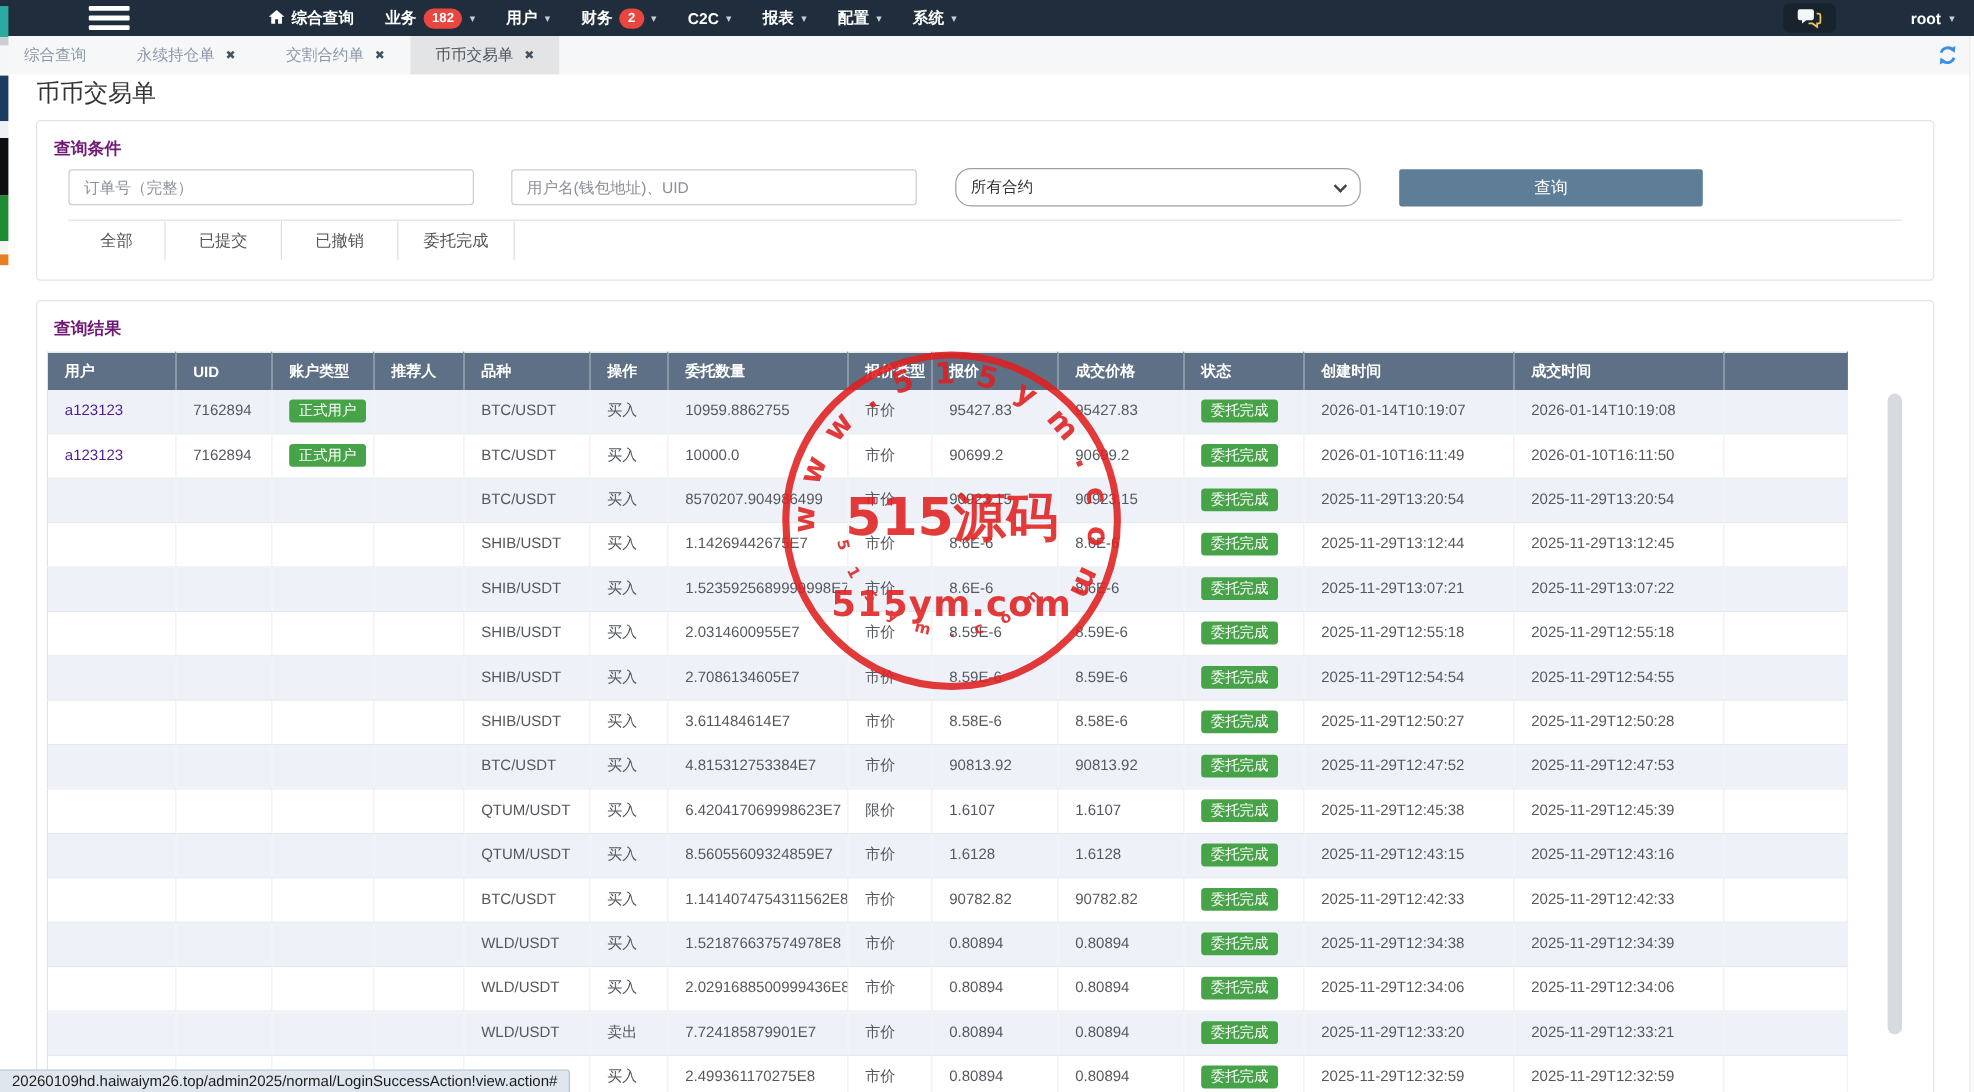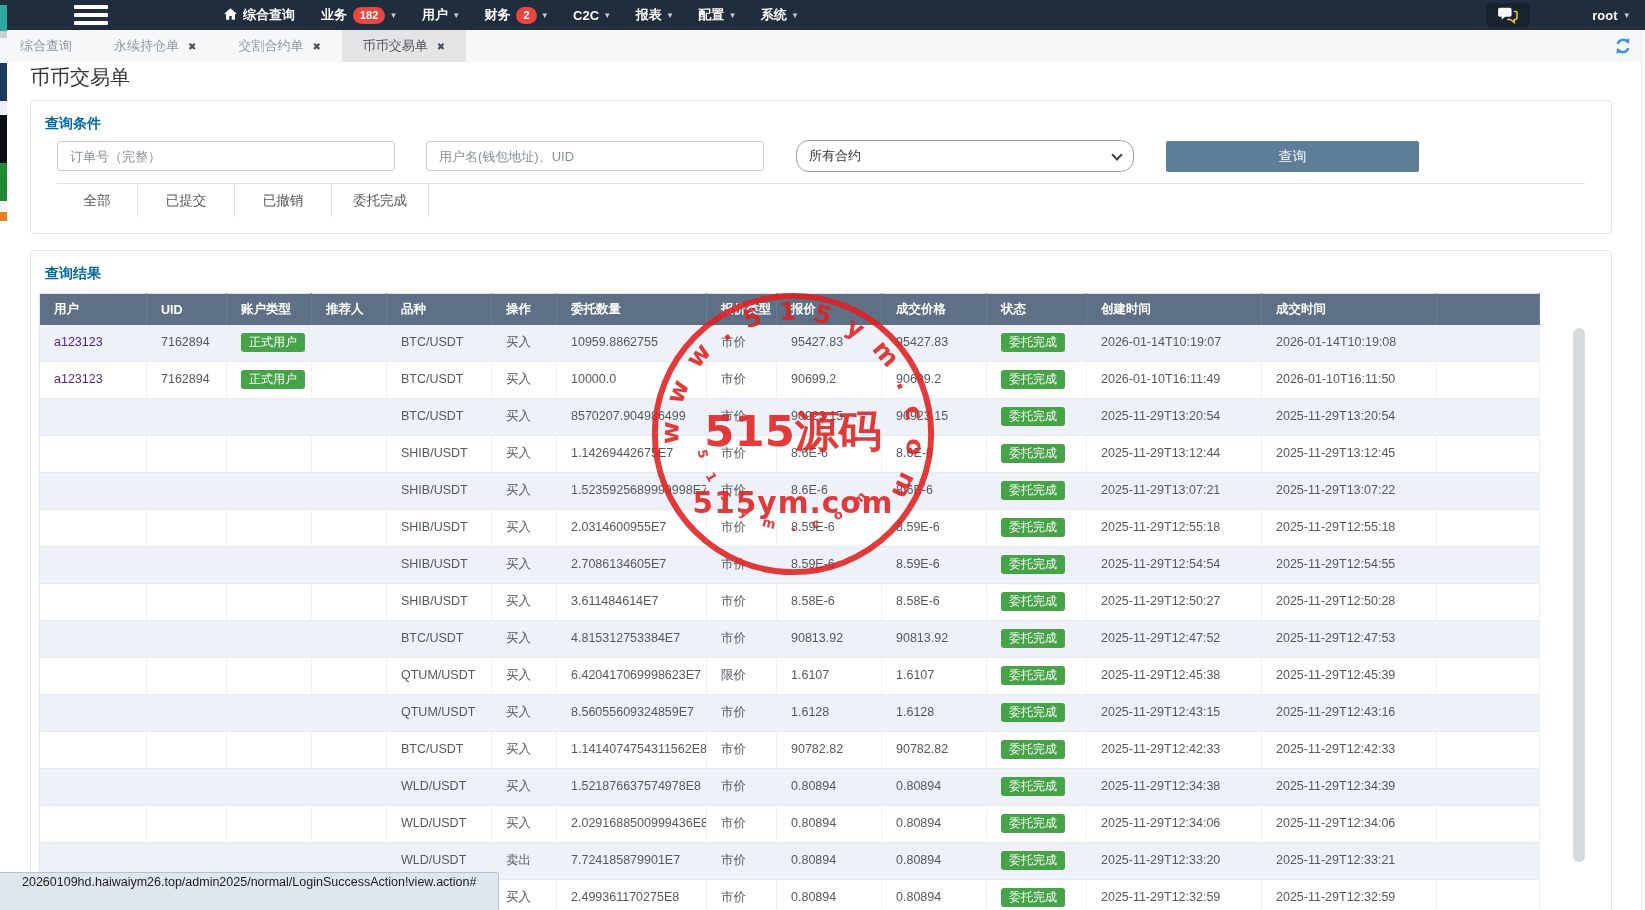--- a/index.html
+++ b/index.html
@@ -37,21 +37,21 @@
   .tab:first-child { padding-left:20px; }
   .tab.active { background:#e3e4e5; color:#4e555b; }
   .tab-close { font-size:10px; color:#45525d; }
   .refresh-btn { position:absolute; right:13px; top:7px; width:18px; height:18px; cursor:pointer; }
 
   .page-title { position:absolute; left:30px; top:64px; font-size:20px; font-weight:400; color:#333; }
 
   
   .panel { position:absolute; left:30px; width:1582px; background:#fff;
            border:1px solid #e3e3e3; border-radius:4px; }
-  .panel-label { margin:14px 0 0 14px; font-size:14px; font-weight:700; color:#0369a1; }
+  .panel-label { margin:14px 0 0 14px; font-size:14px; font-weight:700; color:#701a75; }
   .query-panel { top:100px; height:134px; }
   .results-panel { top:250px; height:720px; overflow:hidden; }
 
   .t-input { position:absolute; top:40px; height:30px; width:338px; border:1px solid #c9cdd2;
              border-radius:3px; padding:0 12px; font-size:13px; color:#444; outline:none;
              font-family:"Liberation Sans","DejaVu Sans",sans-serif; }
   .t-input::placeholder { color:#8a9099; opacity:1; }
   .order-input { left:26px; }
   .user-input { left:395px; }
   .select-box { position:absolute; left:765px; top:39px; width:338px; height:32px;
@@ -84,23 +84,23 @@
   .right-edge-line { position:absolute; right:0; top:30px; bottom:0; width:4px; background:#fbfbfc;
                      border-left:1px solid #ececec; }
 
   
   .watermark { position:absolute; left:645px; top:286px; width:296px; height:296px; z-index:40;
                pointer-events:none; opacity:.88; }
   .wm-stroke { fill:none; stroke:#e01f1f; stroke-width:6; }
   .wm-text { fill:#e01f1f; font-weight:700; font-family:"DejaVu Sans","Liberation Sans",sans-serif; }
 
   
-  .statusbar { position:absolute; left:0; bottom:0; height:38px; background:#dfe6ee;
+  .statusbar { position:absolute; left:0; bottom:0; height:19px; background:#dfe6ee;
                border:1px solid #b9c2cc; border-left:none; border-bottom:none;
-               border-top-right-radius:3px; padding:0 22px; line-height:19px; font-size:12.5px;
+               border-top-right-radius:3px; padding:0 10px; line-height:19px; font-size:12.5px;
                color:#1c1c1c; z-index:60; }
 </style>
 </head>
 <body>
 
 <div class="navbar">
   <div class="hamburger">
     <span></span>
       <span></span>
       <span></span>

